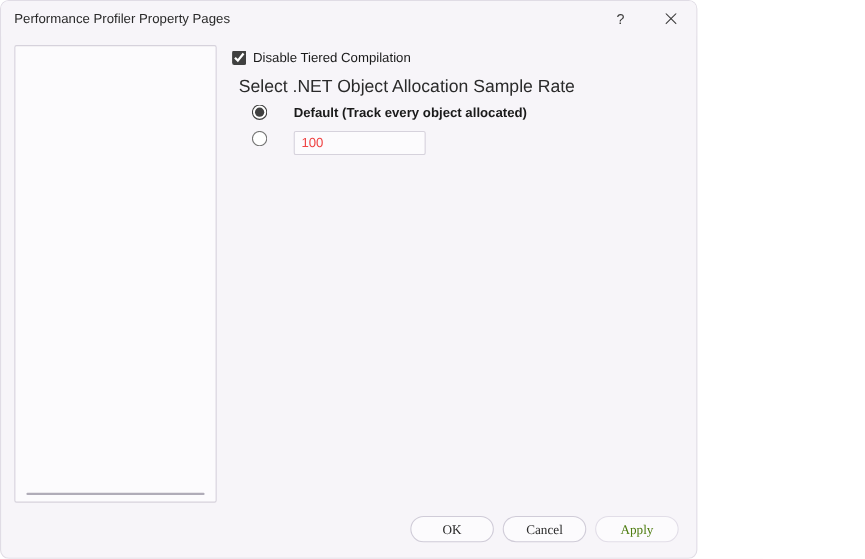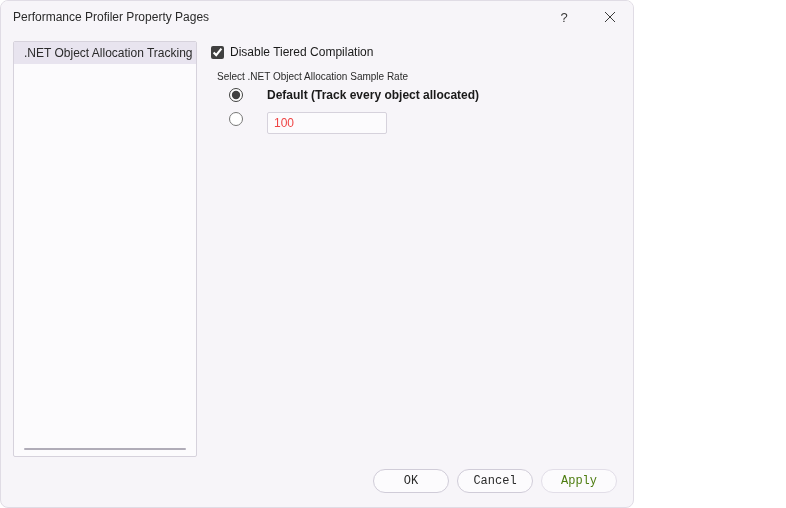--- a/index.html
+++ b/index.html
@@ -92,21 +92,21 @@
     margin-bottom: 8px;
     gap: 6px;
   }
   .checkbox {
     width: 13px;
     height: 13px;
     accent-color: #404040;
     margin: 0;
   }
   .section-label {
-    font-size: 10px;
+    font-size: 16px;
     color: #2a2a2a;
     margin: 12px 0 6px 6px;
   }
   .radio-row {
     display: flex;
     align-items: flex-start;
     gap: 24px;
     margin: 0 0 10px 18px;
   }
   .radio {
@@ -132,21 +132,21 @@
     justify-content: flex-end;
     gap: 8px;
     padding: 12px 16px 14px 16px;
   }
   .btn {
     min-width: 76px;
     height: 24px;
     border: 1px solid #d0ccd8;
     background: #fcfbfd;
     border-radius: 12px;
-    font-family: Liberation Mono, monospace;
+    font-family: Liberation Serif, serif;
     font-size: 12px;
     color: #2a2a2a;
     padding: 0 14px;
     cursor: default;
   }
   .btn.disabled {
     color: #4d7c0f;
     border-color: #e2dee8;
   }
 </style>
@@ -165,23 +165,20 @@
         <line x1="0" y1="0" x2="10" y2="10" stroke="#3a3a3a" stroke-width="1"></line>
         <line x1="10" y1="0" x2="0" y2="10" stroke="#3a3a3a" stroke-width="1"></line>
       </svg>
     </div>
   </div>
 
   <div class="content">
 
     <div class="sidebar">
       <div class="sidebar-inner">
-        <div class="sidebar-item">
-          <span>.NET Object Allocation Tracking</span>
-        </div>
         <div class="sidebar-scrollbar"></div>
       </div>
     </div>
 
     <div class="main">
 
       <label class="row">
         <input type="checkbox" class="checkbox" checked="" style="">
         <span>Disable Tiered Compilation</span>
       </label>

